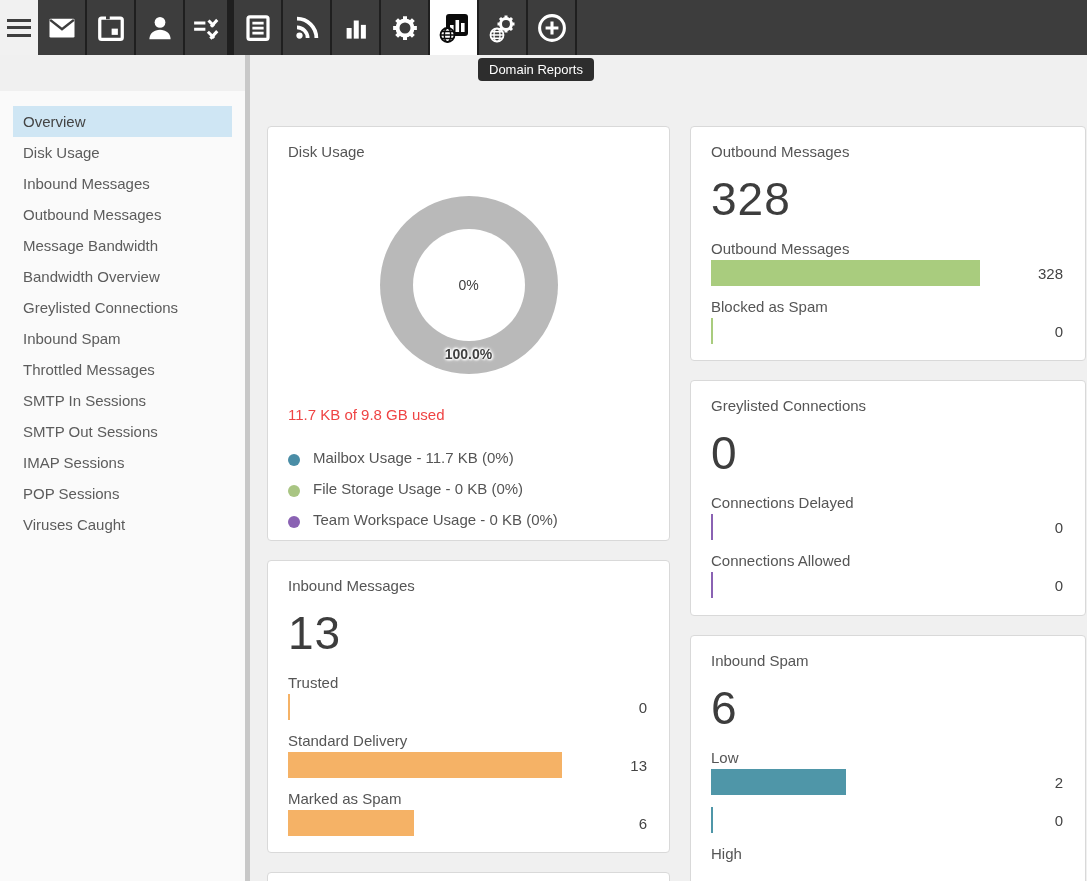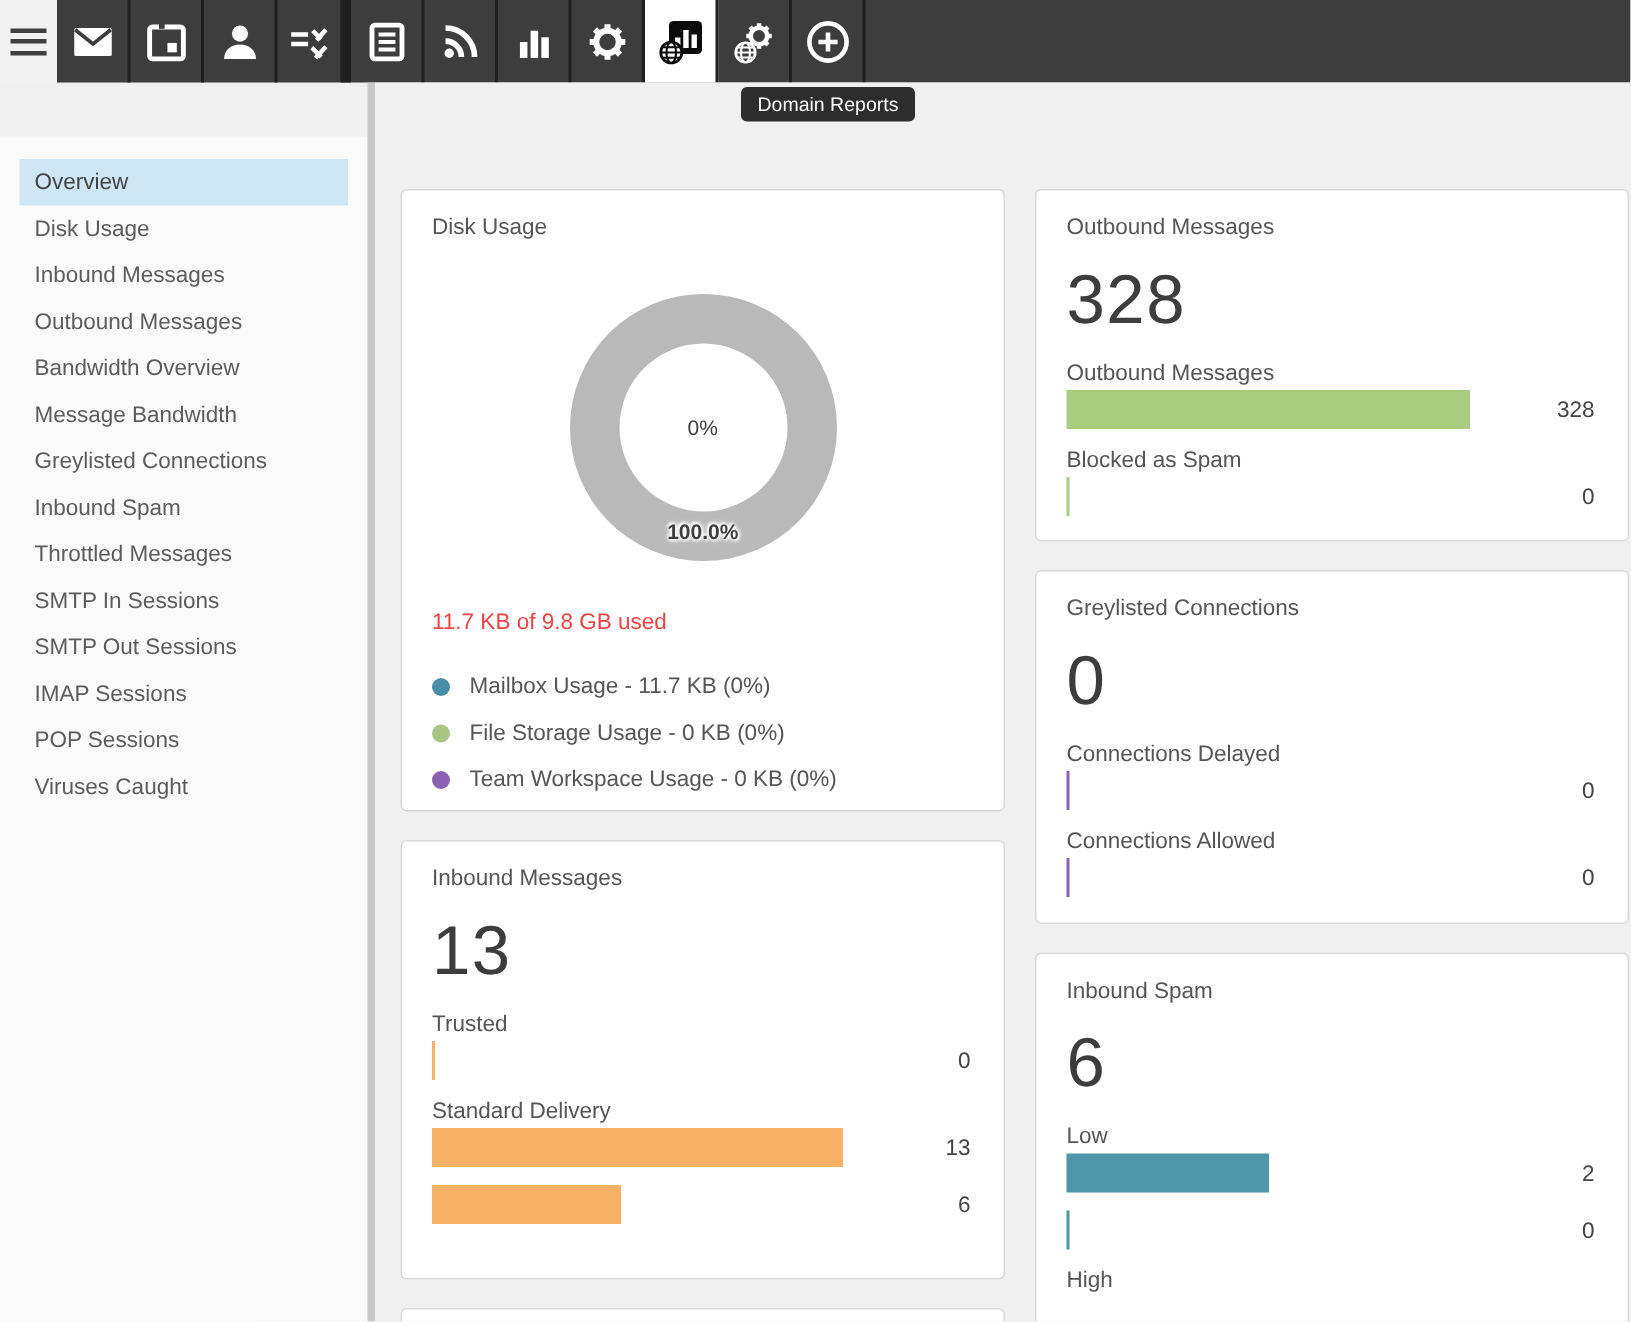--- a/index.html
+++ b/index.html
@@ -12,21 +12,21 @@
   .hamburger { position:absolute; left:7px; top:14px; width:30px; height:27px; cursor:pointer; }
   .hamburger span { display:block; width:24px; height:3px; background:#3f3f3f; margin:4.5px 0; }
   .darkbar { position:absolute; left:38px; top:0; width:1049px; height:55px; background:#3d3d3d; display:flex; }
   .tool-tile { width:49px; height:55px; display:flex; align-items:center; justify-content:center;
     border-right:2px solid #1f1f1f; cursor:pointer; flex:0 0 auto; }
   .tool-tile.group-end { border-right:7px solid #1f1f1f; }
   .tool-tile.active { background:#ffffff; }
   .tool-tile svg { display:block; }
 
   
-  .tooltip { position:absolute; left:494px; top:58px; background:#2d2d2d; color:#fff;
+  .tooltip { position:absolute; left:478px; top:58px; background:#2d2d2d; color:#fff;
     font-size:13px; padding:4px 11px; border-radius:4px; white-space:nowrap; z-index:50; }
 
   
   .sidebar { position:absolute; left:0; top:55px; width:245px; height:826px; background:#fafafa;margin-top:36px; }
   .side-item { margin-left:13px; width:219px; height:31px; line-height:31px; padding-left:10px;
     font-size:15px; color:#5c5c5c; cursor:pointer; white-space:nowrap; }
   .side-item:first-child { margin-top:15px; }
   .side-item.selected { background:#cfe6f4; color:#444; }
   .divider { position:absolute; left:245px; top:55px; width:5px; height:826px; background:#c8c8c8; }
 
@@ -48,21 +48,21 @@
   .donut-wrap { position:relative; width:178px; height:178px; margin:36px auto 0; }
   .donut-ring { position:absolute; inset:0; border-radius:50%; }
   .donut-hole { position:absolute; inset:33px; background:#fff; border-radius:50%; }
   .donut-center { position:absolute; inset:0; display:flex; align-items:center; justify-content:center;
     font-size:14px; color:#3f3f3f; }
   .donut-ring-label { position:absolute; left:0; right:0; bottom:12px; text-align:center;
     font-size:14px; color:#3f3f3f; font-weight:bold;
     text-shadow:0 0 3px #fff, 0 0 3px #fff, 0 0 5px #fff, 1px 1px 2px #fff, -1px -1px 2px #fff; }
   .disk-summary { font-size:15px; color:#ef4444; margin-top:32px; }
   .legend { margin-top:26px; }
-  .legend-item { display:flex; align-items:center; margin-bottom:14px; }
+  .legend-item { display:flex; align-items:flex-end; margin-bottom:14px; }
   .legend-dot { width:12px; height:12px; border-radius:50%; margin-right:13px; flex:0 0 auto; }
   .legend-label { font-size:15px; color:#555; }
 </style>
 </head>
 <body>
 
 <div id="root">
 
   <div class="topbar">
     <div class="hamburger">
@@ -192,22 +192,22 @@
     </div>
   </div>
 
   <div class="tooltip">Domain Reports</div>
 
   <div class="sidebar">
     <div class="side-item selected">Overview</div>
     <div class="side-item">Disk Usage</div>
     <div class="side-item">Inbound Messages</div>
     <div class="side-item">Outbound Messages</div>
+    <div class="side-item">Message Bandwidth</div>
     <div class="side-item">Bandwidth Overview</div>
-    <div class="side-item">Message Bandwidth</div>
     <div class="side-item">Greylisted Connections</div>
     <div class="side-item">Inbound Spam</div>
     <div class="side-item">Throttled Messages</div>
     <div class="side-item">SMTP In Sessions</div>
     <div class="side-item">SMTP Out Sessions</div>
     <div class="side-item">IMAP Sessions</div>
     <div class="side-item">POP Sessions</div>
     <div class="side-item">Viruses Caught</div>
   </div>
   <div class="divider"></div>
@@ -254,20 +254,21 @@
       <div class="stat-row">
         <div class="row-label">Standard Delivery</div>
         <div class="row-body">
           <div class="row-track">
             <div class="bar" style="width: 100%; background-color: rgb(245, 178, 102);"></div>
           </div>
           <div class="row-value">13</div>
         </div>
       </div>
       <div class="stat-row">
+        <div class="row-label">Marked as Spam</div>
         <div class="row-body">
           <div class="row-track">
             <div class="bar" style="width: 46%; background-color: rgb(245, 178, 102);"></div>
           </div>
           <div class="row-value">6</div>
         </div>
       </div>
     </div>
 
     <div class="card" style="left:17px; top:817px; width:403px; height:40px;"></div>

